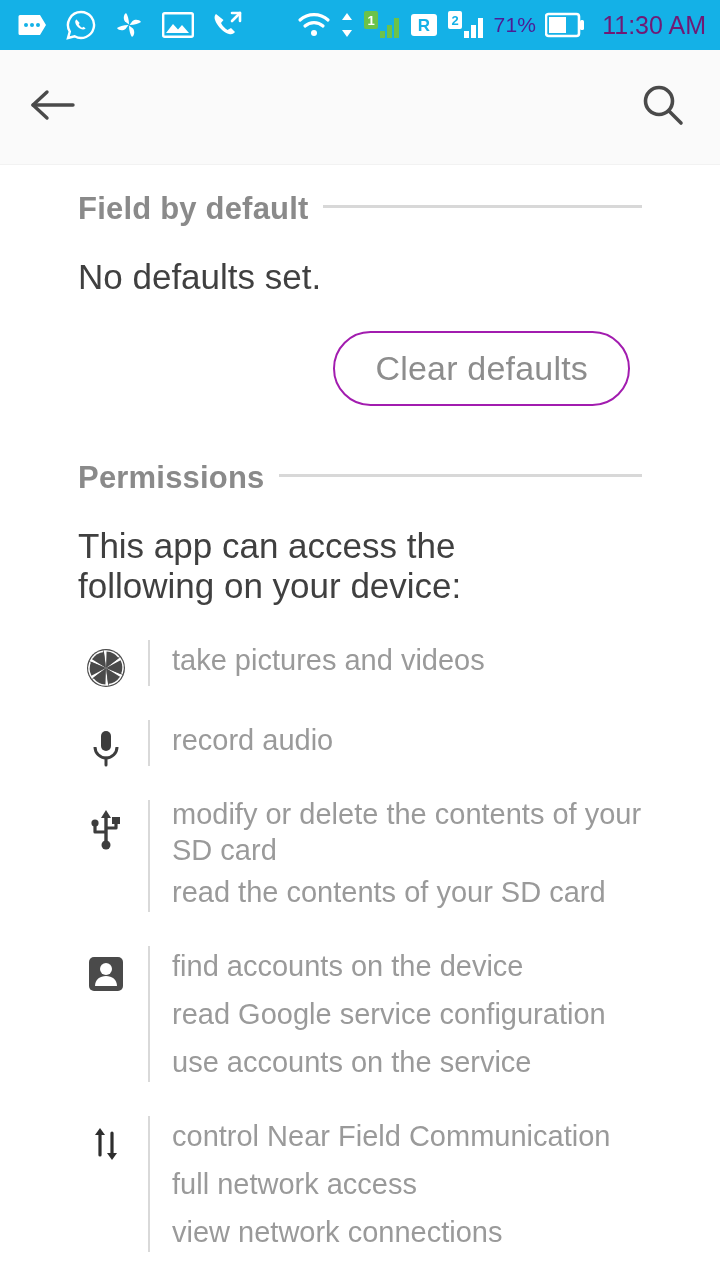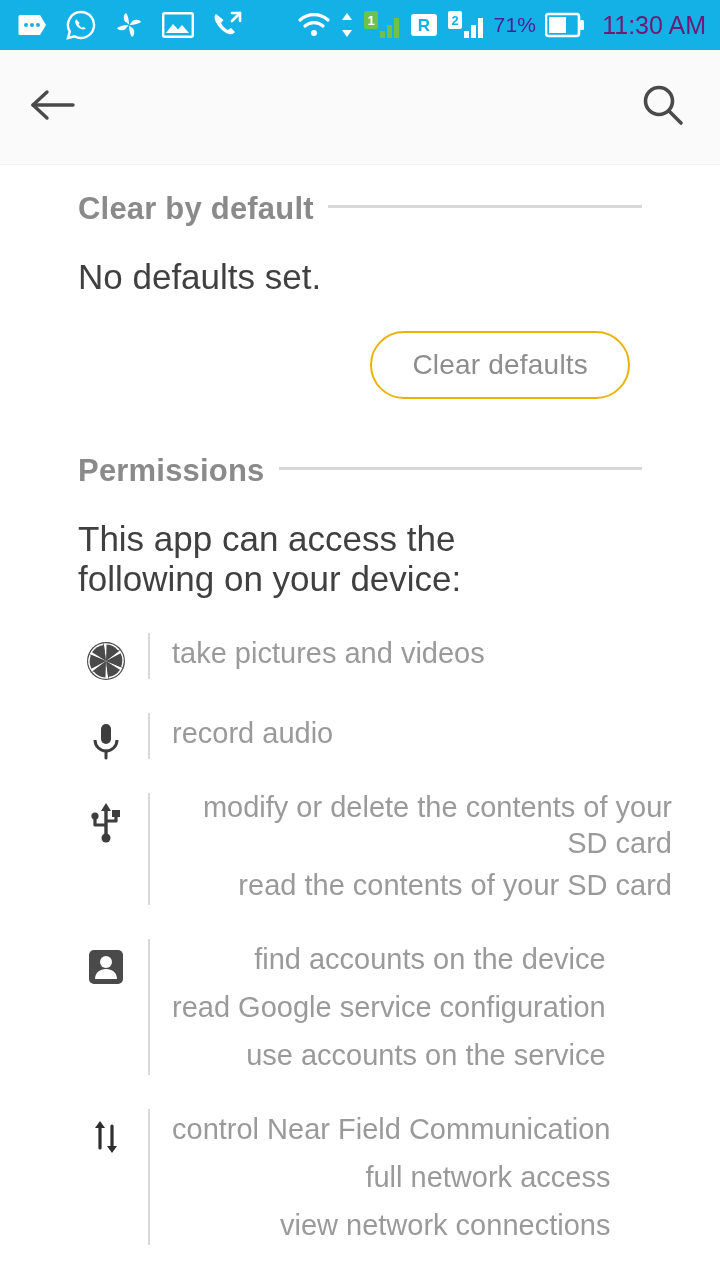--- a/index.html
+++ b/index.html
@@ -51,35 +51,35 @@
     flex:1; height:3px; background:#d8d8d8; margin-left:14px; margin-bottom:6px;
   }
 
   .body-text{
     padding:0 78px; margin-top:30px;
     font-size:35px; color:#404040; line-height:40px; max-width:640px;
   }
 
   .btn-row{ display:flex; justify-content:flex-end; padding-right:90px; margin-top:34px; }
   .pill-btn{
-    border:2px solid #eab308; border-radius:60px;
+    border:2px solid #a21caf; border-radius:60px;
     padding:16px 40px; background:transparent;
-    font-size:28px; color:#8d8d8d; font-family:"Liberation Sans", sans-serif;
+    font-size:34px; color:#8d8d8d; font-family:"Liberation Sans", sans-serif;
     letter-spacing:.2px;
   }
 
   
   .perm-list{ margin-top:30px; }
   .perm-row{ display:flex; align-items:flex-start; padding:0 20px 0 78px; margin-bottom:26px; }
   .perm-icon{
     width:56px; min-width:56px; display:flex; align-items:flex-start;
     justify-content:center; padding-top:10px;
   }
   .perm-divider{ width:2px; background:#d9d9d9; margin:4px 0 4px 14px; align-self:stretch; }
-  .perm-texts{ padding-left:22px;text-align:right; }
+  .perm-texts{ padding-left:22px; }
   .perm-line{
     font-size:29px; color:#9a9a9a; line-height:48px; white-space:nowrap;
   }
   .perm-line.wrap{ white-space:normal; max-width:500px; line-height:36px; }
 </style>
 </head>
 <body>
 
 <div id="screen">
 
@@ -202,21 +202,21 @@
           <circle cx="19" cy="19" r="13.5" fill="none" stroke="#4a4a4a" stroke-width="3.6"></circle>
           <path d="M29 29 L41 41" fill="none" stroke="#4a4a4a" stroke-width="3.6" stroke-linecap="round"></path>
         </svg>
       </span>
     </div>
   </div>
 
   <div class="content">
 
     <div class="section-head">
-      <div class="title">Clear by default</div>
+      <div class="title">Field by default</div>
       <div class="rule"></div>
     </div>
 
     <div class="body-text">No defaults set.</div>
 
     <div class="btn-row">
       <button class="pill-btn">Clear defaults</button>
     </div>
 
     <div class="section-head" style="margin-top:54px;">

